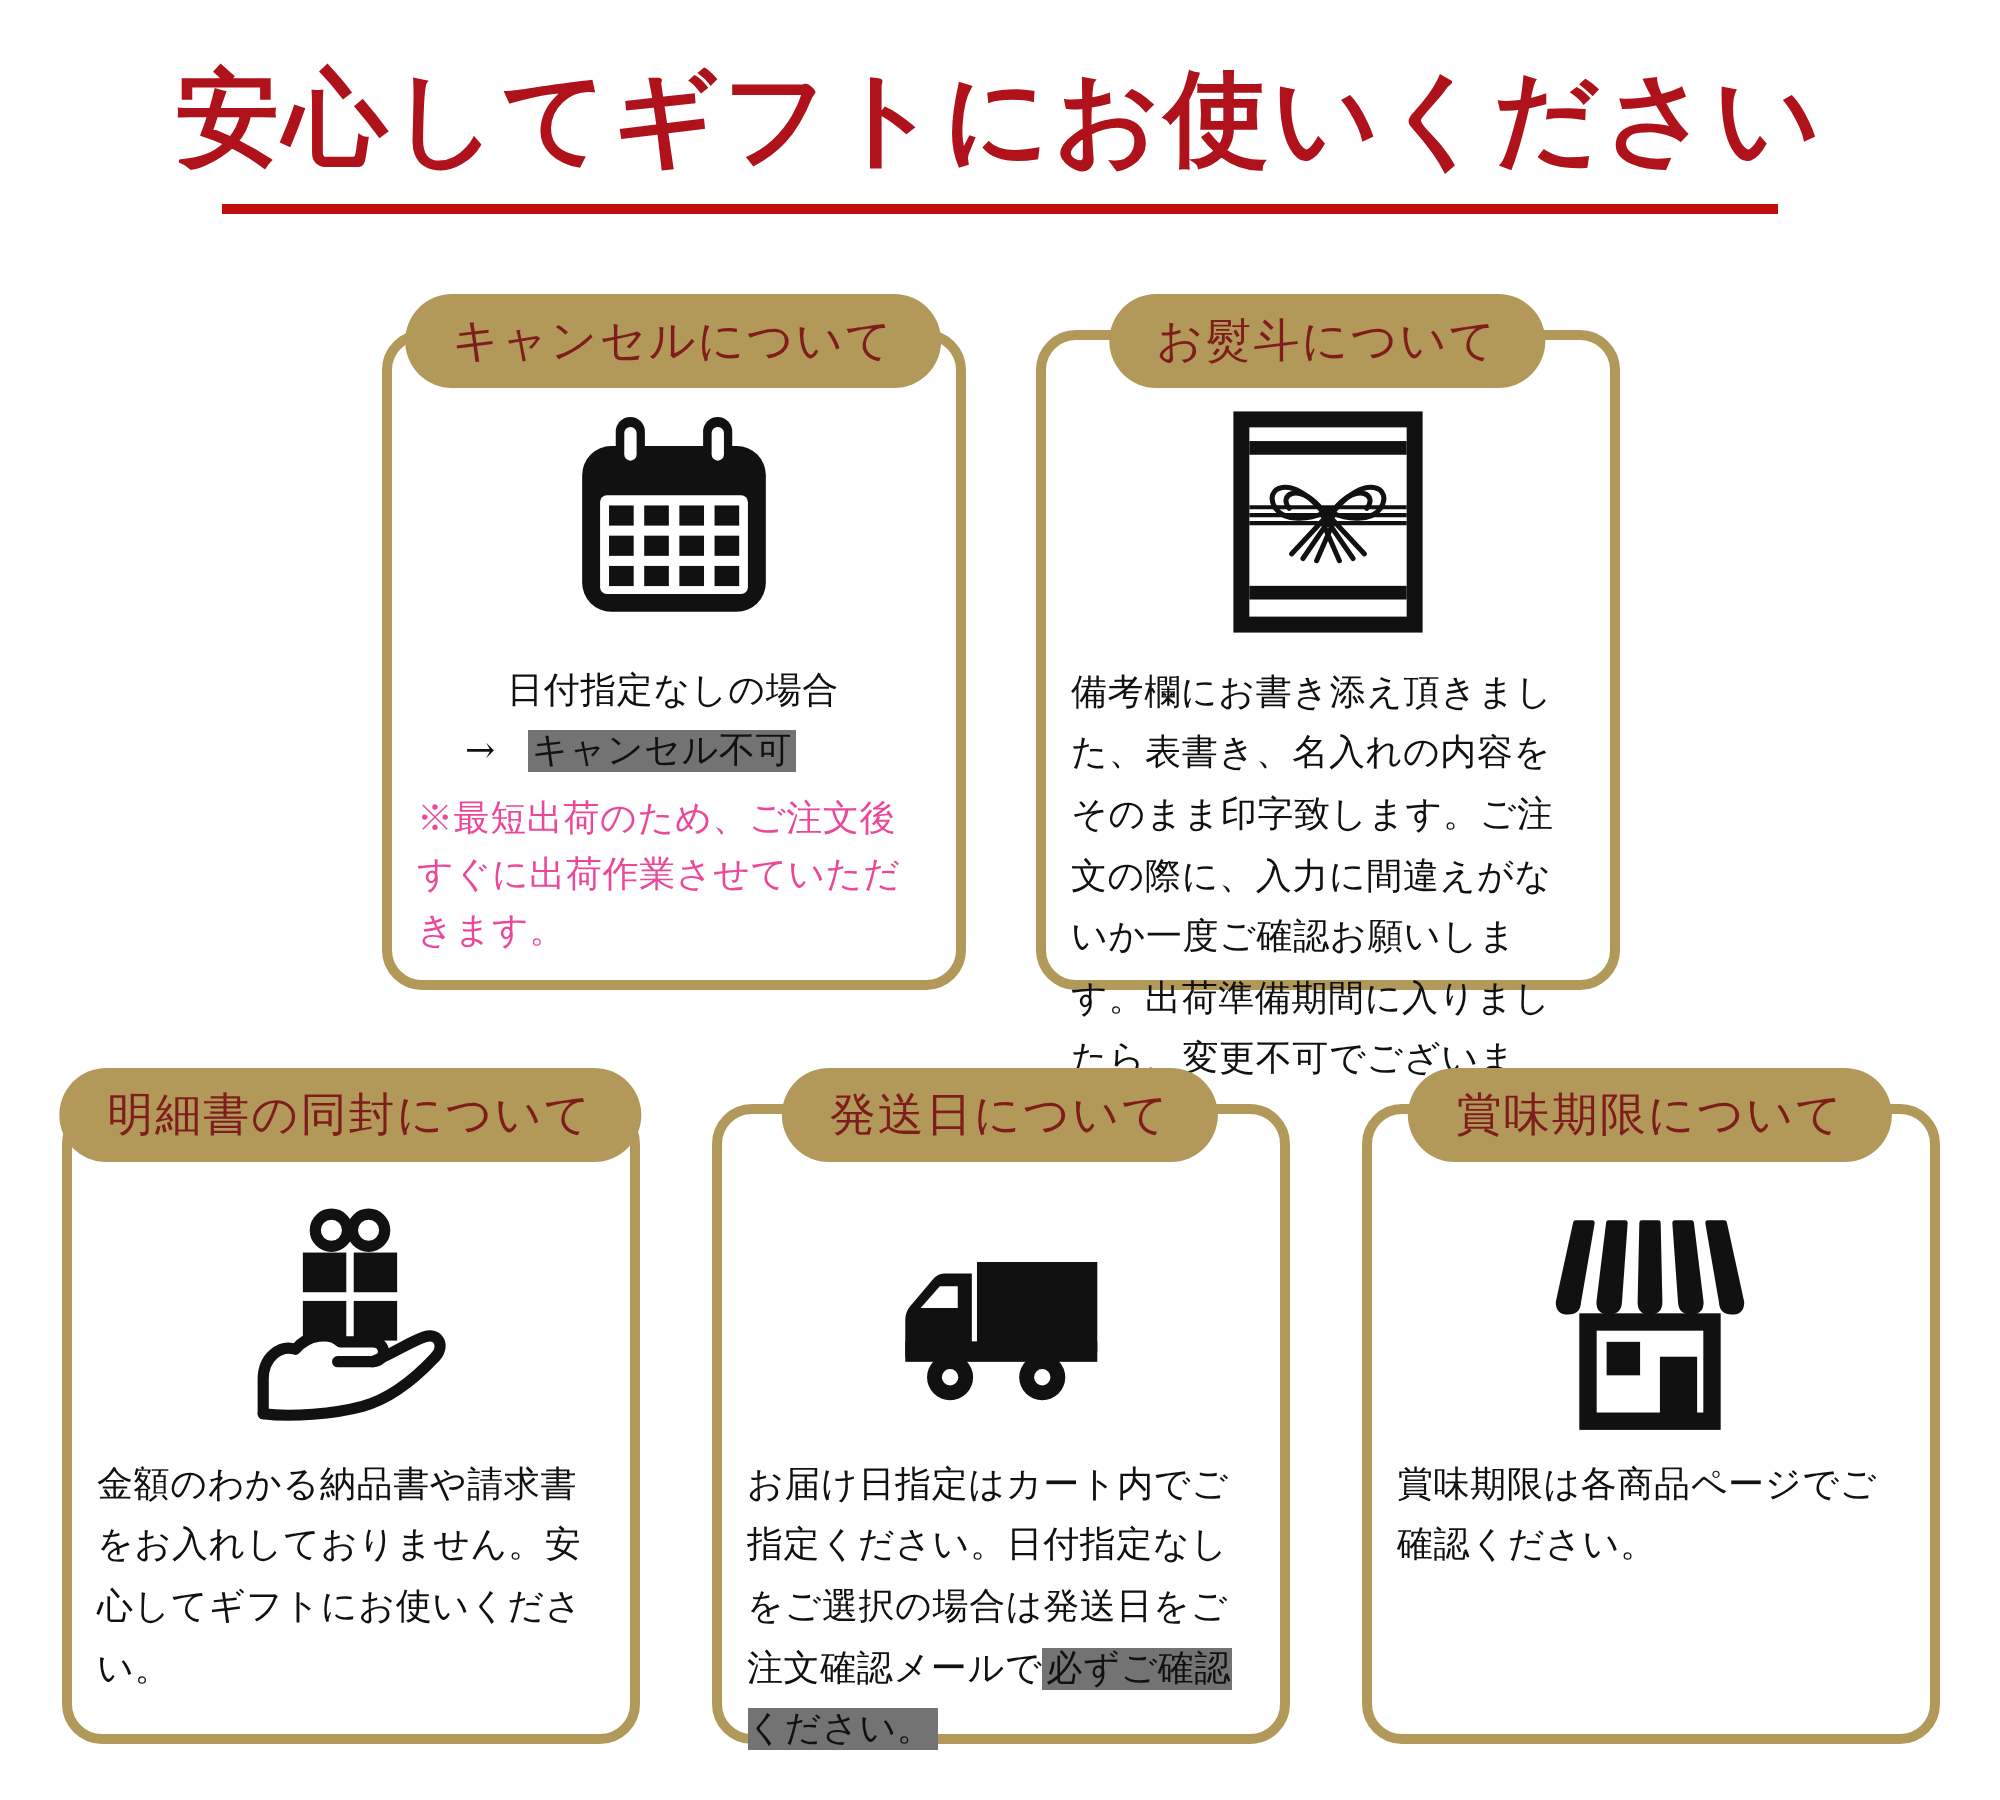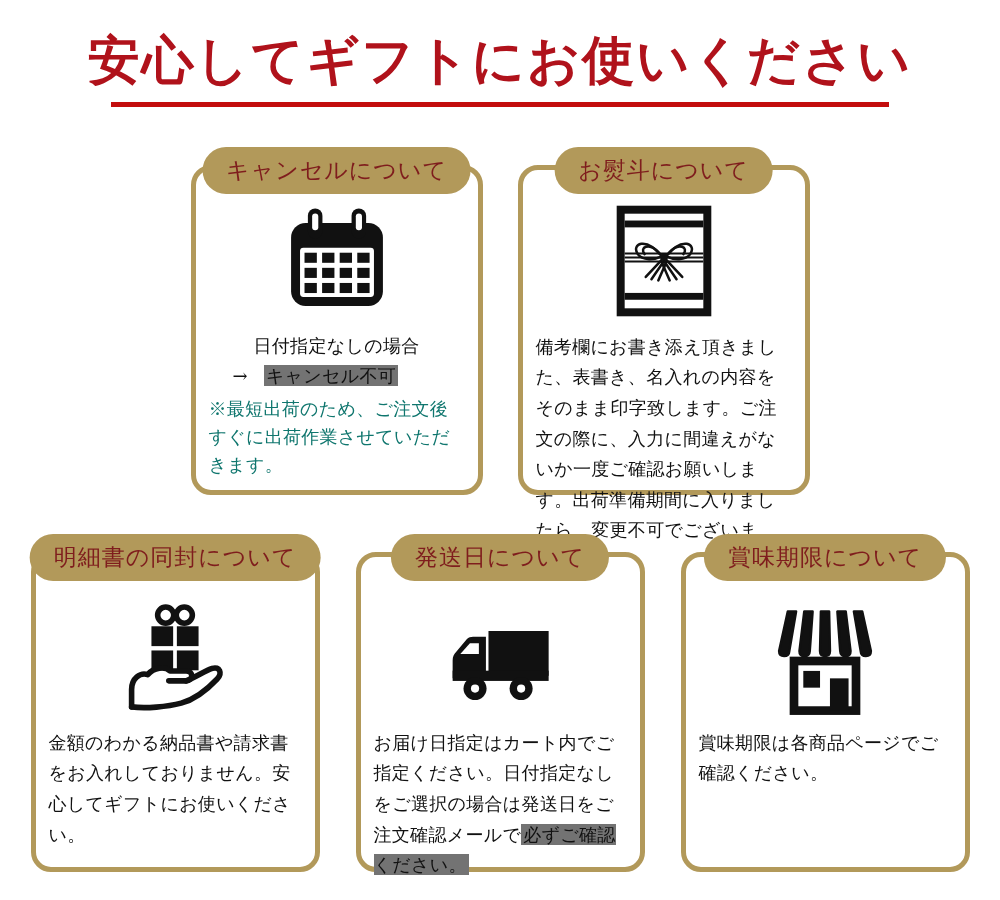--- a/index.html
+++ b/index.html
@@ -70,21 +70,21 @@
     line-height:1.7;
     text-align:left;
     letter-spacing:0.3px;
   }
   .row-2 .card-body{margin-top:1px;}
 
   .case-line{font-size:18px;line-height:1.6;text-align:center;}
   .result-line{padding-left:24px;line-height:1.7;}
   .arrow{margin-right:16px;}
   .hl{background:#737373;padding:0 2px;}
-  .note-red{color:#0f766e;margin:5px 0;line-height:1.55;font-family:Liberation Serif, serif;}
+  .note-red{color:#ec4899;margin:5px 0;line-height:1.55;}
 </style>
 </head>
 <body>
 
 <div class="page">
 
   <h1 class="page-title">安心してギフトにお使いください</h1>
   <div class="title-underline"></div>
 
   <div class="row row-1">

